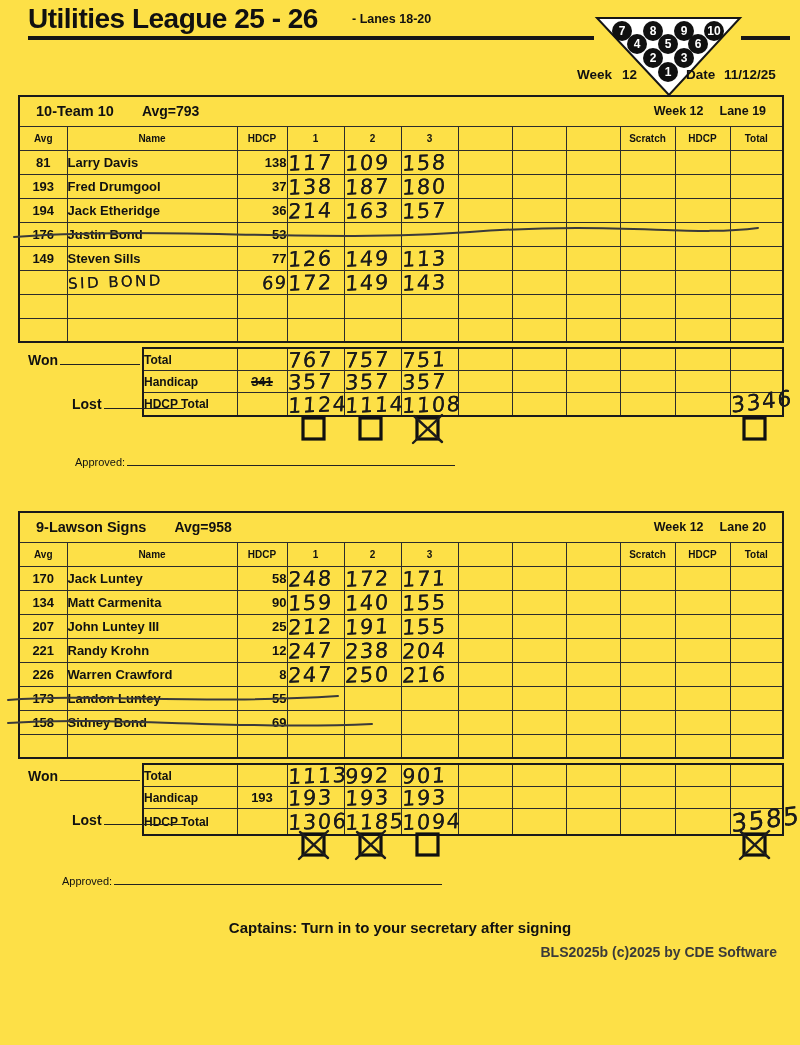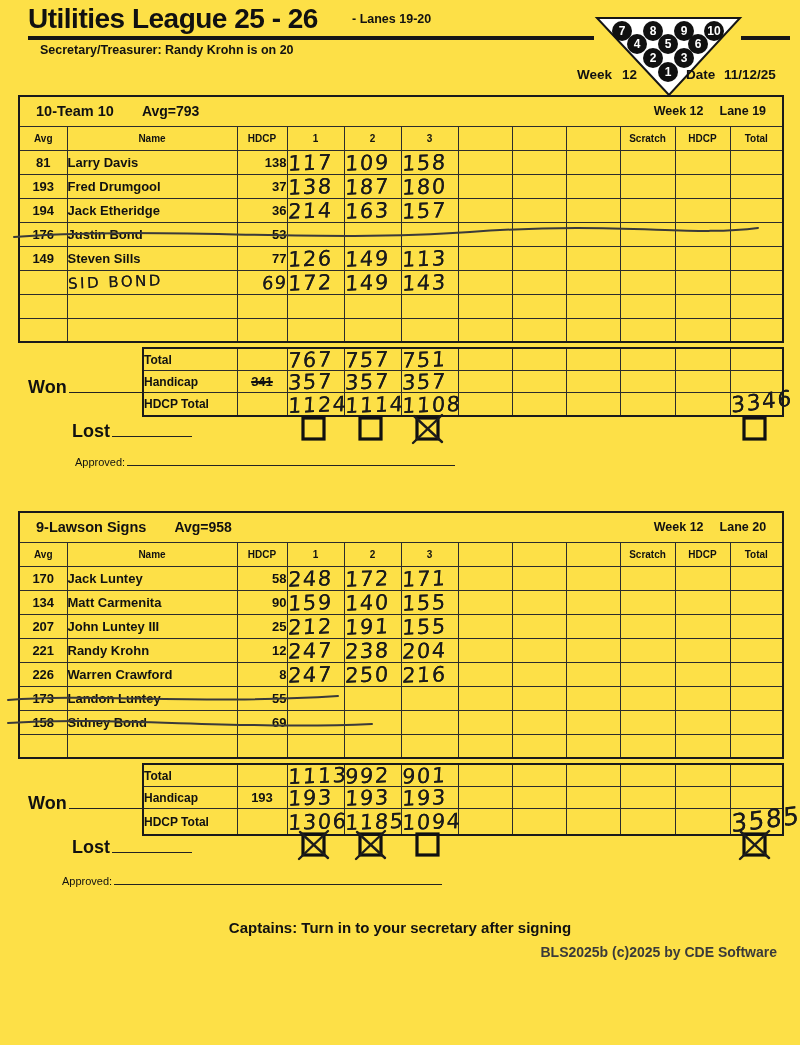--- a/index.html
+++ b/index.html
@@ -56,21 +56,21 @@
   table.totals { position:absolute; left:142px; top:252px; width:640px;
                  border-collapse:collapse; table-layout:fixed; border:2.2px solid #1a1a1a; }
   table.totals td { border:1.5px solid #2c2c2c; height:21px; overflow:visible; padding:0; }
   td.t-label { font-size:12px; font-weight:bold; text-align:left; padding-left:6px; }
   td.t-hdcp  { font-size:13px; font-weight:bold; text-align:center; }
   td.t-game  { text-align:left; padding-left:4px; }
   td.t-grand { text-align:left; padding-left:2px; }
   .struck { text-decoration:line-through; text-decoration-thickness:2px; }
 
   
-  .wl { font-size:18px; font-weight:bold;margin-top:25px; }
+  .wl { font-size:14px; font-weight:bold; }
   .won  { left:28px; top:257px; }
   .lost { left:28px; top:301px;padding-left:44px; }
   .fieldline { display:inline-block; width:80px; height:13px; border-bottom:1.6px solid #222; margin-left:2px; }
   .approved { font-size:11px; font-weight:normal; }
   #team-0 .approved { left:75px; top:358px; }
   #team-1 .approved { left:62px; top:361px; }
   .approved .fieldline { width:328px; }
 
   .cb { position:absolute; top:317px; width:34px; height:34px; }
   .strikes { position:absolute; left:0; top:0; width:800px; height:400px; pointer-events:none; }
@@ -78,24 +78,23 @@
   
   .captains { left:0; top:919px; width:800px; text-align:center; font-size:15px; font-weight:bold; }
   .software { left:0; top:944px; width:777px; text-align:right; font-size:14px; font-weight:600; color:#3a3a3a; }
 </style>
 </head>
 <body>
 
 <div class="sheet">
 
   <div class="abs page-title">Utilities League 25 - 26</div>
-  <div class="abs lanes-note">- Lanes 19-20</div>
+  <div class="abs lanes-note">- Lanes 18-20</div>
   <div class="abs rule-main"></div>
   <div class="abs rule-right"></div>
-  <div class="abs secretary">Secretary/Treasurer: Randy Krohn is on 20</div>
 
   <svg class="abs pinrack" width="168" height="88" viewBox="0 0 168 88">
     <polygon points="12,6 155,6 84,83" fill="#ffffff" stroke="#161616" stroke-width="2"></polygon>
     <g>
       <circle cx="37" cy="19" r="10" fill="#101010"></circle>
         <circle cx="68" cy="19" r="10" fill="#101010"></circle>
       <circle cx="99" cy="19" r="10" fill="#101010"></circle>
         <circle cx="129" cy="19" r="10" fill="#101010"></circle>
       <circle cx="52" cy="32" r="10" fill="#101010"></circle>
         <circle cx="83" cy="32" r="10" fill="#101010"></circle>

